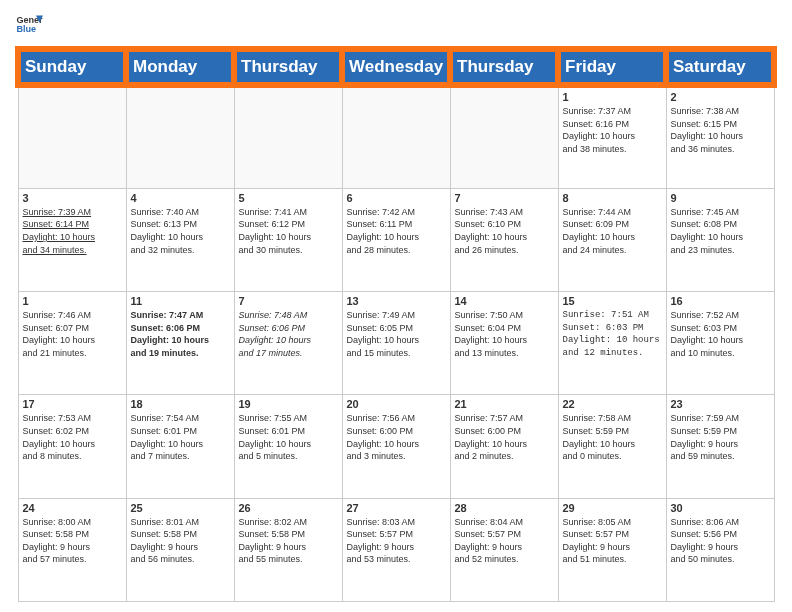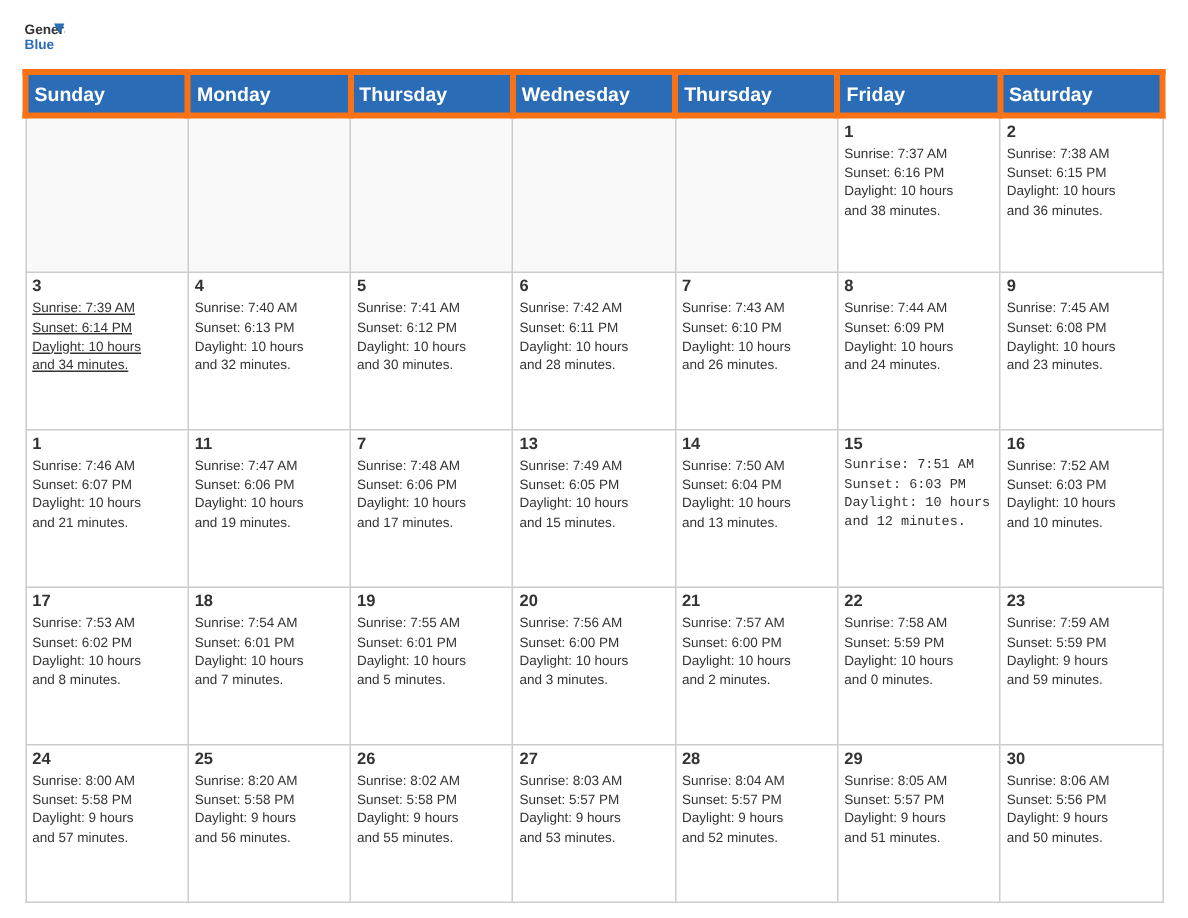--- a/index.html
+++ b/index.html
@@ -48,24 +48,24 @@
     .calendar {
       flex: 1;
       border: 1px solid #ccc;
       border-collapse: collapse;
       width: 100%;
       table-layout: fixed;
     }
     .calendar thead tr th {
       background: #2a6cb5;
       color: #fff;
-      font-size: 13px;
+      font-size: 17px;
       font-weight: bold;
       padding: 5px 4px;
-      border: 4px solid #f97316;
+      border: 6px solid #f97316;
       text-align: left;
     }
     .calendar tbody tr td {
       border: 1px solid #ccc;
       vertical-align: top;
       padding: 3px 4px;
       font-size: 9.5px;
       color: #333;
       background: #fff;
       height: 88px;
@@ -191,28 +191,28 @@
         <tr>
           <td>
             <span class="day-number">1</span>
             <div class="day-info" style="white-space: pre-line;">Sunrise: 7:46 AM
 Sunset: 6:07 PM
 Daylight: 10 hours
 and 21 minutes.</div>
           </td>
           <td>
             <span class="day-number">11</span>
-            <div class="day-info" style="white-space: pre-line;">Sunrise: 7:47 AM
+            <div class="day-info" style="white-space: pre-line; font-weight: bold;">Sunrise: 7:47 AM
 Sunset: 6:06 PM
 Daylight: 10 hours
 and 19 minutes.</div>
           </td>
           <td>
             <span class="day-number">7</span>
-            <div class="day-info" style="white-space: pre-line;">Sunrise: 7:48 AM
+            <div class="day-info" style="white-space: pre-line; font-style: italic;">Sunrise: 7:48 AM
 Sunset: 6:06 PM
 Daylight: 10 hours
 and 17 minutes.</div>
           </td>
           <td>
             <span class="day-number">13</span>
             <div class="day-info" style="white-space: pre-line;">Sunrise: 7:49 AM
 Sunset: 6:05 PM
 Daylight: 10 hours
 and 15 minutes.</div>
@@ -293,21 +293,21 @@
         <tr>
           <td>
             <span class="day-number">24</span>
             <div class="day-info" style="white-space: pre-line;">Sunrise: 8:00 AM
 Sunset: 5:58 PM
 Daylight: 9 hours
 and 57 minutes.</div>
           </td>
           <td>
             <span class="day-number">25</span>
-            <div class="day-info" style="white-space: pre-line;">Sunrise: 8:20 AM
+            <div class="day-info" style="white-space: pre-line;">Sunrise: 8:01 AM
 Sunset: 5:58 PM
 Daylight: 9 hours
 and 56 minutes.</div>
           </td>
           <td>
             <span class="day-number">26</span>
             <div class="day-info" style="white-space: pre-line;">Sunrise: 8:02 AM
 Sunset: 5:58 PM
 Daylight: 9 hours
 and 55 minutes.</div>

